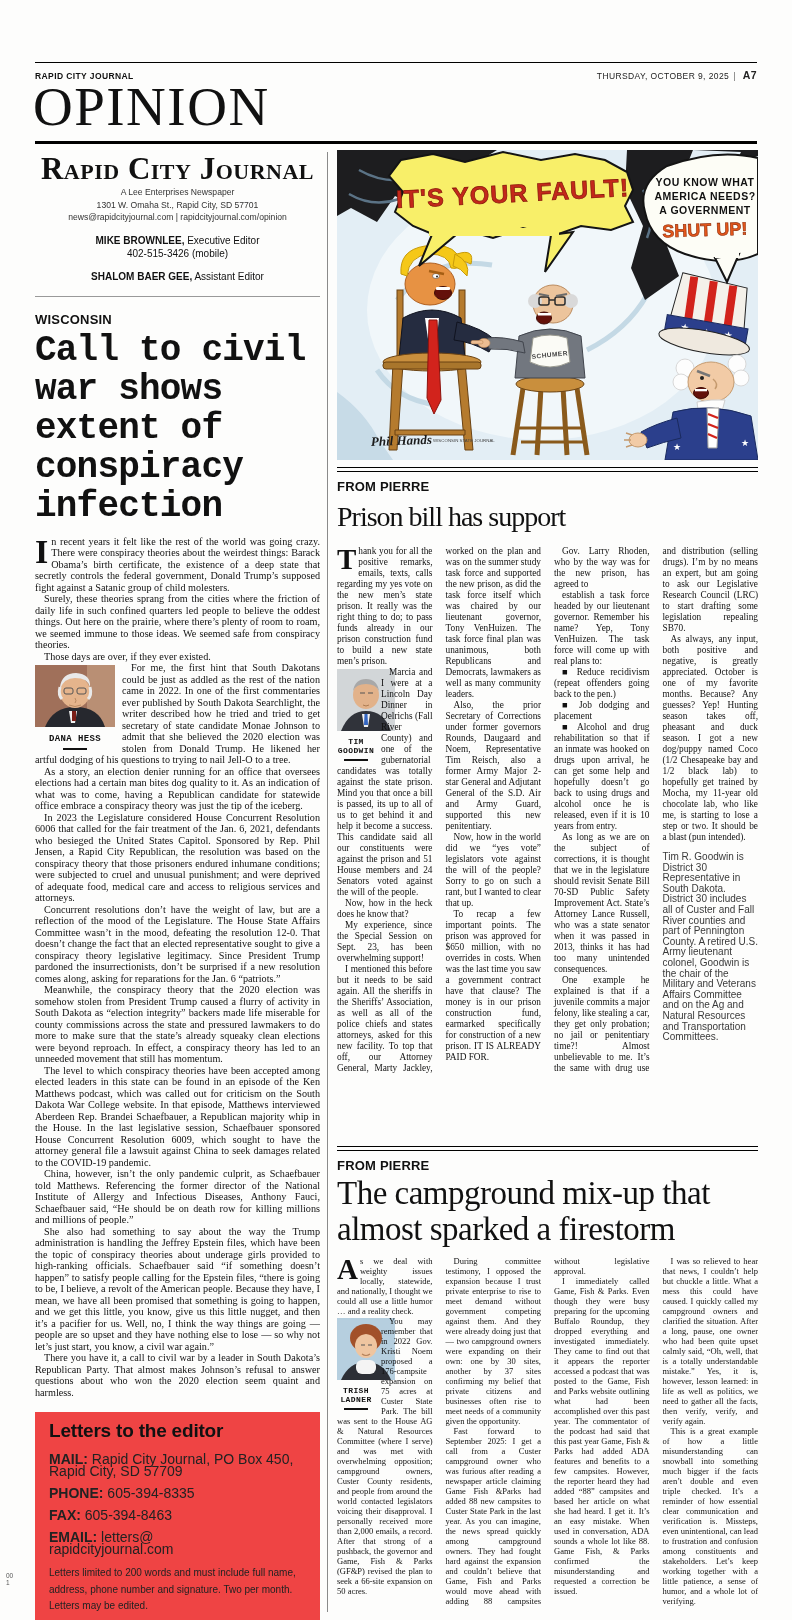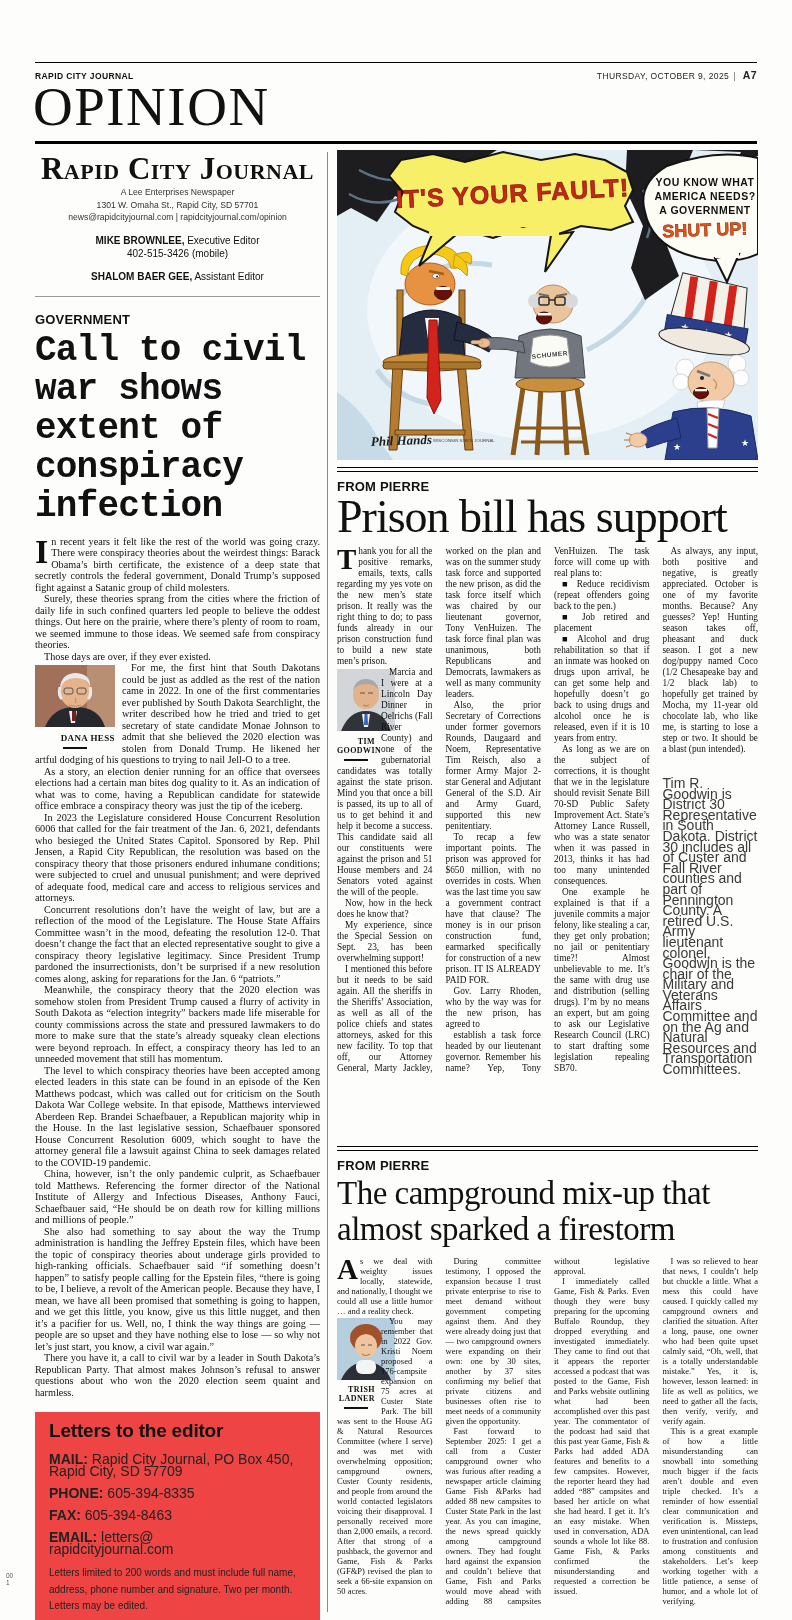--- a/index.html
+++ b/index.html
@@ -32,21 +32,21 @@
 
   .kicker{font-family:"Liberation Sans",sans-serif;font-weight:bold;font-size:13px;
           letter-spacing:.2px;margin-top:15px;}
   #c-headline{font-family:Liberation Mono, monospace;font-weight:bold;font-size:36px;
               line-height:39px;letter-spacing:-.8px;margin:4px 0 10px;}
 
   .bodytext{font-size:10.2px;line-height:11.5px;text-align:justify;}
   .bodytext p{margin:0;text-indent:9px;}
   .bodytext p.ni{text-indent:0;}
   .dc1{float:left;font-weight:bold;font-size:34px;line-height:29px;padding:1px 3px 0 0;}
-  .author{text-align:right;font-family:Liberation Serif, serif;}
+  .author{text-align:center;font-family:Liberation Mono, monospace;}
   .author .an{font-weight:bold;font-size:9px;line-height:10px;letter-spacing:.4px;margin-top:3px;}
   .author .ar{width:24px;height:2px;background:#111;margin:4px auto 0;}
   .author.lg{float:left;width:80px;margin:3px 7px 1px 0;}
   .author.sm{float:left;width:38px;margin:2px 6px 0 0;}
   .author.sm .an{font-size:8px;line-height:9px;}
   .bio{font-family:"Liberation Sans",sans-serif;color:#3a3a3a;font-size:9.7px;
        line-height:13.6px;margin-top:11px;text-align:left;}
 
   
   #lettersbox{position:absolute;left:35px;top:1412px;width:285px;height:265px;
@@ -55,30 +55,30 @@
   #lettersbox h2{margin:0 0 11px;font-size:19px;letter-spacing:-.2px;}
   .litem{font-size:14px;line-height:12px;margin-bottom:10px;color:#222;}
   .litem .lb{font-weight:bold;}
   .lnote{font-size:10px;line-height:16.5px;color:#222;margin-top:10px;}
 
   
   #rightcol{position:absolute;left:337px;top:150px;width:421px;}
   #cartoon{display:block;}
   .dblrule{height:3px;border-top:1px solid #000;border-bottom:1px solid #000;margin-top:7px;}
   .serif-hl{font-family:"Liberation Serif",serif;font-weight:400;}
-  #p-headline{font-size:46px;line-height:42px;letter-spacing:-1px;white-space:nowrap;margin:2px 0 8px;}
+  #p-headline{font-size:28px;line-height:42px;letter-spacing:-1px;white-space:nowrap;margin:2px 0 8px;}
   #g-headline{font-size:33px;line-height:36px;letter-spacing:-.5px;margin:2px 0 9px;}
 
   .cols{column-count:4;column-gap:13px;text-align:justify;overflow:hidden;}
   .cols p{margin:0;text-indent:8px;}
   .cols p.ni{text-indent:0;}
   .cols.prison{height:590px;font-size:9.3px;line-height:11px;}
   .cols.camp{height:352px;font-size:8.5px;line-height:10px;}
   .dc2{float:left;font-weight:bold;font-size:29px;line-height:25px;padding:1px 2px 0 0;}
-  .bio.sm{font-size:14px;line-height:10.6px;margin-top:23px;}
+  .bio.sm{font-size:10px;line-height:10.6px;margin-top:9px;}
 
   #pressmark{position:absolute;left:6px;top:1572px;width:9px;font-family:"Liberation Sans",sans-serif;
              font-size:6.5px;line-height:7px;color:#555;word-spacing:9px;}
 </style>
 </head>
 <body>
 
 <div id="toprule"></div>
 
 <div id="pagehead">
@@ -102,21 +102,21 @@
     <div class="mast-ed">
       <span class="nm">MIKE BROWNLEE,</span><span> Executive Editor</span>
       <div>402-515-3426 (mobile)</div>
     </div>
     <div class="mast-ed">
       <span class="nm">SHALOM BAER GEE,</span><span> Assistant Editor</span>
     </div>
     <div class="mastrule"></div>
   </div>
 
-  <div class="kicker">GOVERNMENT</div>
+  <div class="kicker">WISCONSIN</div>
   <h1 id="c-headline" style="margin:4px 0 10px;">Call to civil war shows extent of conspiracy infection</h1>
 
   <div class="bodytext">
     <span class="dc1">I</span>
     <p class="ni">n recent years it felt like the rest of the world was going crazy. There were conspiracy theories about the weirdest things: Barack Obama’s birth certificate, the existence of a deep state that secretly controls the federal government, Donald Trump’s supposed fight against a Satanic group of child molesters.</p>
     <p>Surely, these theories sprang from the cities where the friction of daily life in such confined quarters led people to believe the oddest things. Out here on the prairie, where there’s plenty of room to roam, we seemed immune to those ideas. We seemed safe from conspiracy theories.</p>
     <p>Those days are over, if they ever existed.</p>
     <div class="author lg">
       <svg width="80" height="62" viewBox="0 0 80 62">
         <rect width="80" height="62" fill="#a0705a"></rect>
@@ -324,25 +324,26 @@
         <path d="M26,36 q3,2 6,0" stroke="#ad7c52" stroke-width="1" fill="none"></path>
       </svg>
       <div class="an">TIM GOODWIN</div>
       <div class="ar"></div>
     </div>
     <p>Marcia and I were at a Lincoln Day Dinner in Oelrichs (Fall River County) and one of the gubernatorial candidates was totally against the state prison. Mind you that once a bill is passed, its up to all of us to get behind it and help it become a success. This candidate said all our constituents were against the prison and 51 House members and 24 Senators voted against the will of the people.</p>
     <p>Now, how in the heck does he know that?</p>
     <p>My experience, since the Special Session on Sept. 23, has been overwhelming support!</p>
     <p>I mentioned this before but it needs to be said again. All the sheriffs in the Sheriffs’ Association, as well as all of the police chiefs and states attorneys, asked for this new facility. To top that off, our Attorney General, Marty Jackley, worked on the plan and was on the summer study task force and supported the new prison, as did the task force itself which was chaired by our lieutenant governor, Tony VenHuizen. The task force final plan was unanimous, both Republicans and Democrats, lawmakers as well as many community leaders.</p>
     <p>Also, the prior Secretary of Corrections under former governors Rounds, Daugaard and Noem, Representative Tim Reisch, also a former Army Major 2-star General and Adjutant General of the S.D. Air and Army Guard, supported this new penitentiary.</p>
+    <p>Now, how in the world did we “yes vote” legislators vote against the will of the people? Sorry to go on such a rant, but I wanted to clear that up.</p>
     <p>To recap a few important points. The prison was approved for $650 million, with no overrides in costs. When was the last time you saw a government contract have that clause? The money is in our prison construction fund, earmarked specifically for construction of a new prison. IT IS ALREADY PAID FOR.</p>
     <p>Gov. Larry Rhoden, who by the way was for the new prison, has agreed to</p>
     <p>establish a task force headed by our lieutenant governor. Remember his name? Yep, Tony VenHuizen. The task force will come up with real plans to:</p>
     <p>■ Reduce recidivism (repeat offenders going back to the pen.)</p>
-    <p>■ Job retired and placement</p>
+    <p>■ Job dodging and placement</p>
     <p>■ Alcohol and drug rehabilitation so that if an inmate was hooked on drugs upon arrival, he can get some help and hopefully doesn’t go back to using drugs and alcohol once he is released, even if it is 10 years from entry.</p>
     <p>As long as we are on the subject of corrections, it is thought that we in the legislature should revisit Senate Bill 70-SD Public Safety Improvement Act. State’s Attorney Lance Russell, who was a state senator when it was passed in 2013, thinks it has had too many unintended consequences.</p>
     <p>One example he explained is that if a juvenile commits a major felony, like stealing a car, they get only probation; no jail or penitentiary time?! Almost unbelievable to me. It’s the same with drug use and distribution (selling drugs). I’m by no means an expert, but am going to ask our Legislative Research Council (LRC) to start drafting some legislation repealing SB70.</p>
     <p>As always, any input, both positive and negative, is greatly appreciated. October is one of my favorite months. Because? Any guesses? Yep! Hunting season takes off, pheasant and duck season. I got a new dog/puppy named Coco (1/2 Chesapeake bay and 1/2 black lab) to hopefully get trained by Mocha, my 11-year old chocolate lab, who like me, is starting to lose a step or two. It should be a blast (pun intended).</p>
     <div class="bio sm">Tim R. Goodwin is District 30 Representative in South Dakota. District 30 includes all of Custer and Fall River counties and part of Pennington County. A retired U.S. Army lieutenant colonel, Goodwin is the chair of the Military and Veterans Affairs Committee and on the Ag and Natural Resources and Transportation Committees.</div>
   </div>
 
   <div class="dblrule" style="margin-top:10px;"></div>
   <div class="kicker" style="margin-top:7px;">FROM PIERRE</div>
   <h1 id="g-headline" class="serif-hl" style="margin:2px 0 9px;">The campground mix-up that almost sparked a firestorm</h1>

